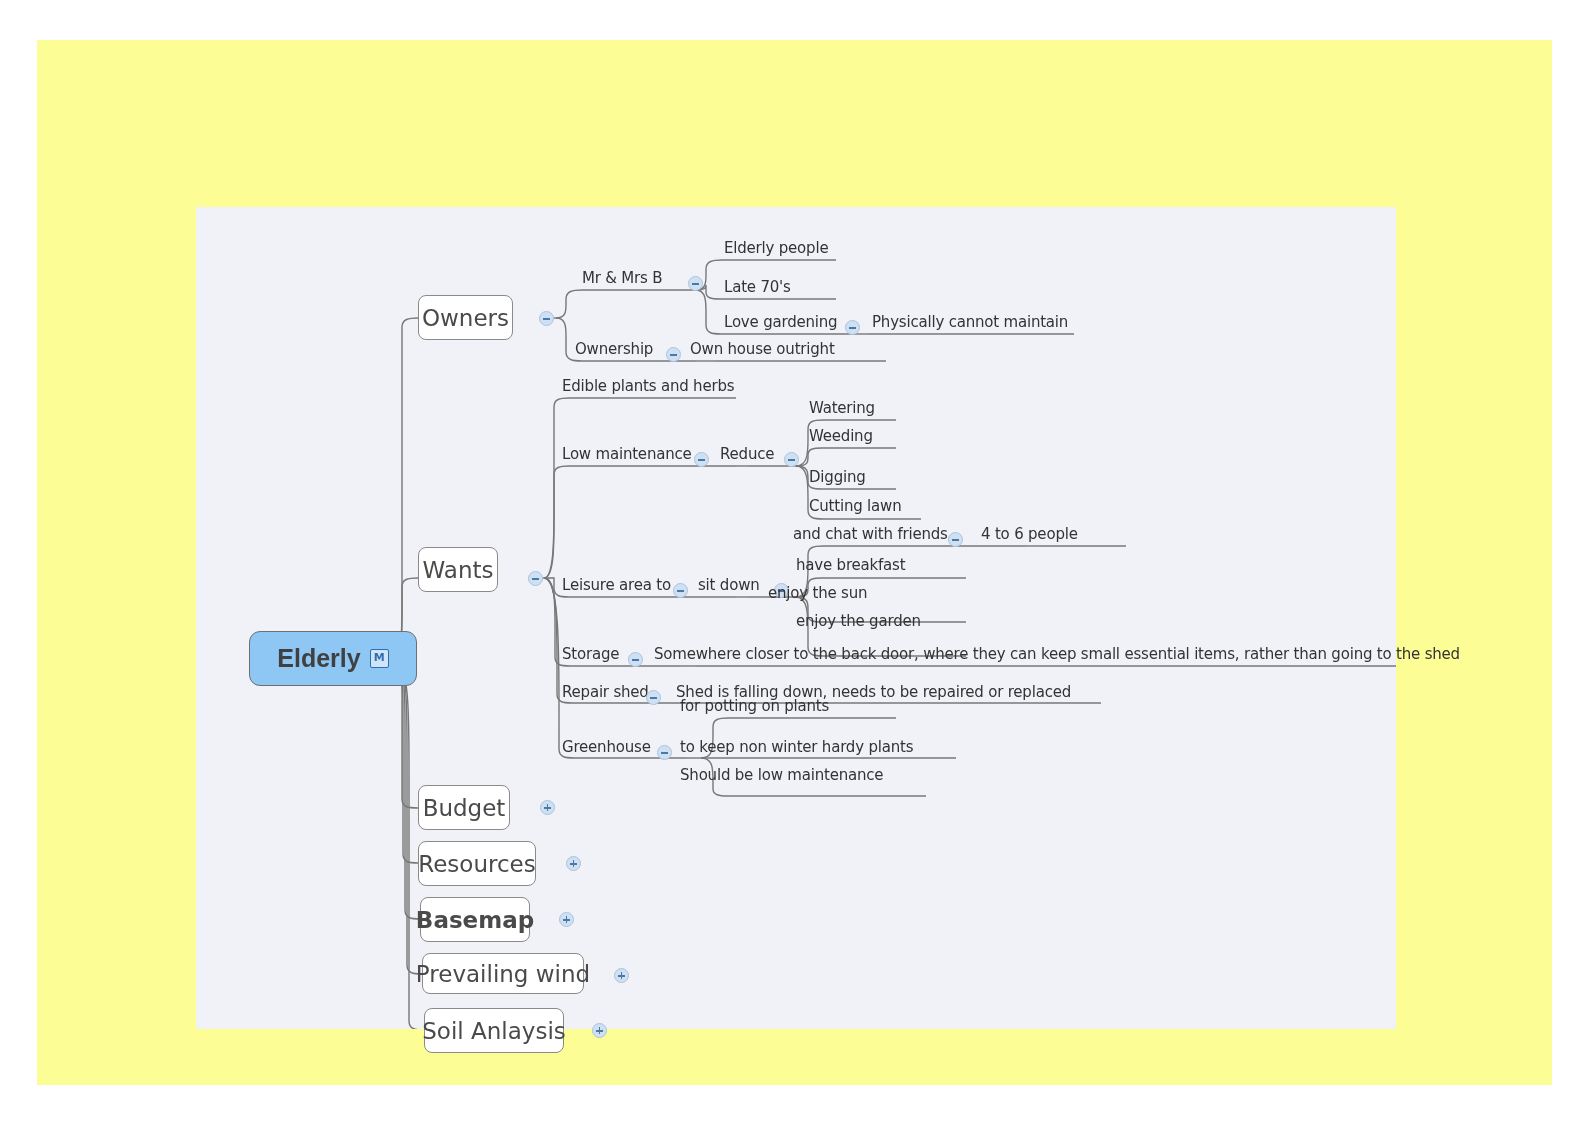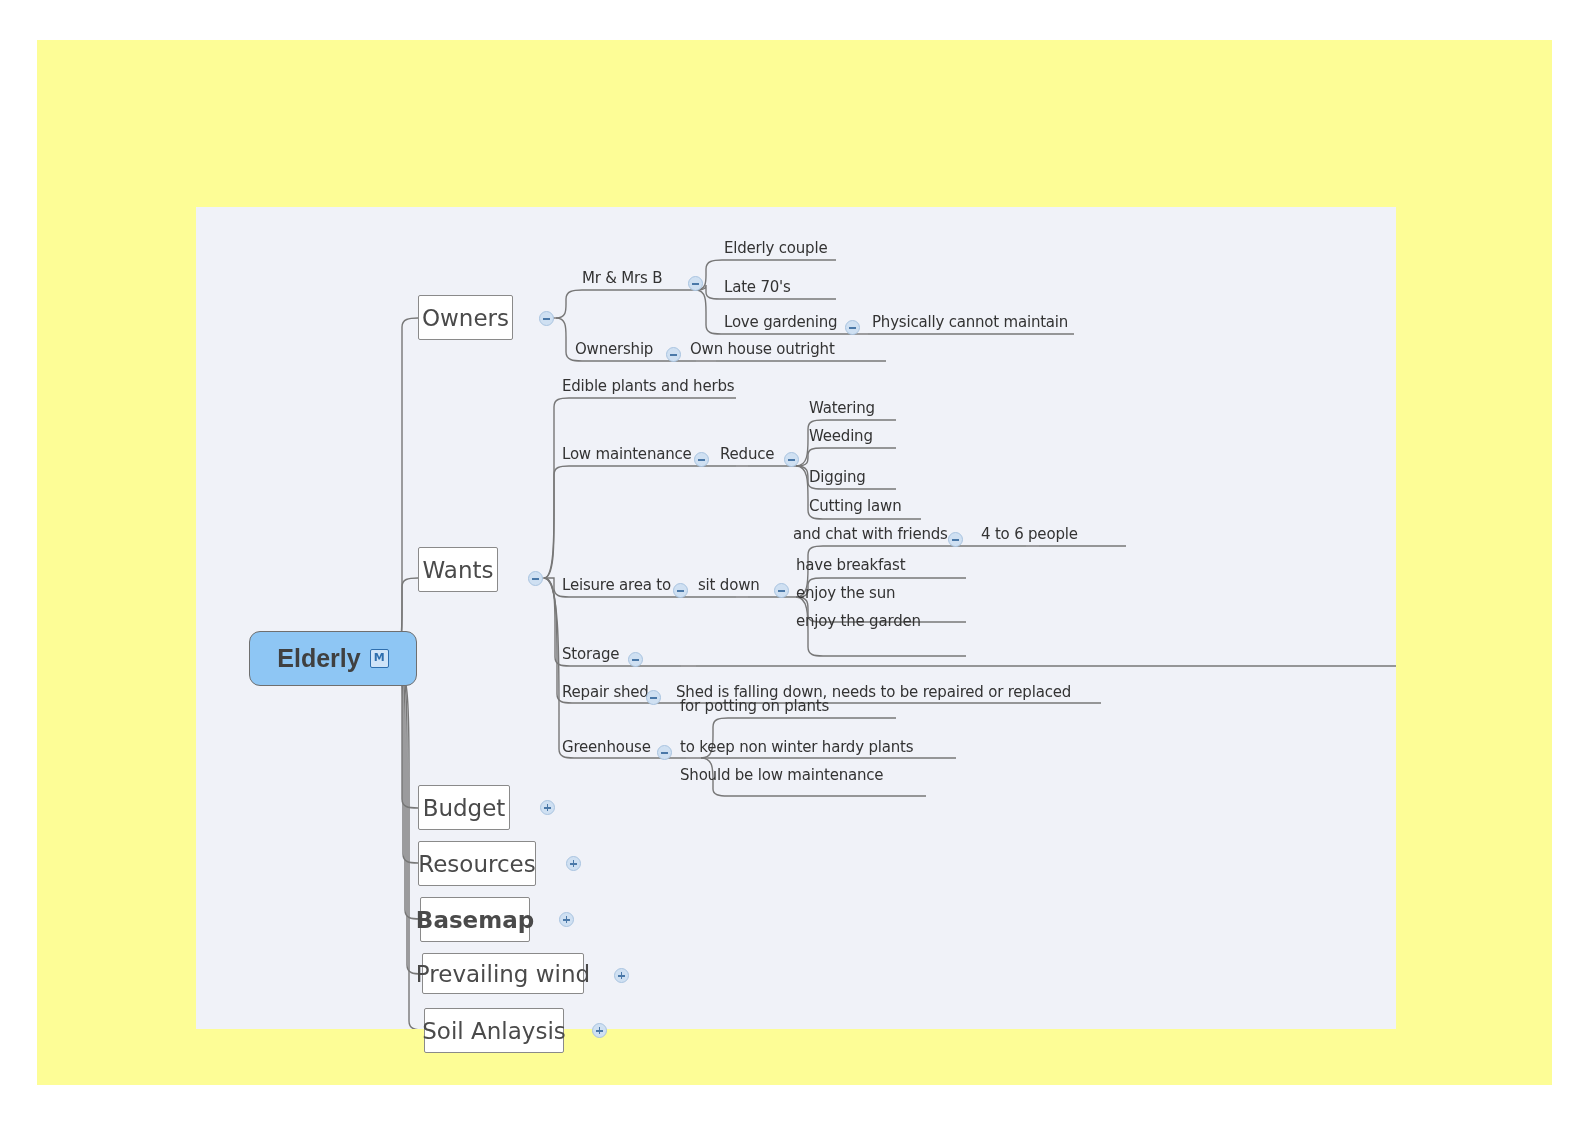--- a/index.html
+++ b/index.html
@@ -39,21 +39,21 @@
     top: 167px;
     width: 1200px;
     height: 822px;
     background: #f0f2f8;
   }
   
   .node-box {
     position: absolute;
     background: #ffffff;
     border: 1px solid #8a8a8a;
-    border-radius: 2px;
+    border-radius: 8px;
     color: #4a4a4a;
     font-family: "DejaVu Sans", sans-serif;
     font-weight: 400;
     white-space: nowrap;
     box-sizing: border-box;
     display: flex;
     align-items: center;
     justify-content: center;
   }
   .root-node {
@@ -237,21 +237,21 @@
       <span>Owners</span>
     </div>
     <div class="toggle" style="left:343px; top:104px;"></div>
 
     <div class="leaf" style="left:386px; top:62px;">
       <span>Mr &amp; Mrs B</span>
     </div>
     <div class="toggle" style="left:492px; top:69px;"></div>
 
     <div class="leaf" style="left:528px; top:32px;">
-      <span>Elderly couple</span>
+      <span>Elderly people</span>
     </div>
     <div class="leaf" style="left:528px; top:71px;">
       <span>Late 70's</span>
     </div>
     <div class="leaf" style="left:528px; top:106px;">
       <span>Love gardening</span>
     </div>
     <div class="toggle" style="left:649px; top:113px;"></div>
     <div class="leaf" style="left:676px; top:106px;">
       <span>Physically cannot maintain</span>
@@ -309,31 +309,34 @@
       <span>and chat with friends</span>
     </div>
     <div class="toggle" style="left:752px; top:325px;"></div>
     <div class="leaf" style="left:785px; top:318px;">
       <span>4 to 6 people</span>
     </div>
 
     <div class="leaf" style="left:600px; top:349px;">
       <span>have breakfast</span>
     </div>
-    <div class="leaf" style="left:600px; top:377px;">
+    <div class="leaf" style="left:572px; top:377px;">
       <span>enjoy the sun</span>
     </div>
     <div class="leaf" style="left:600px; top:405px;">
       <span>enjoy the garden</span>
     </div>
 
     <div class="leaf" style="left:366px; top:438px;">
       <span>Storage</span>
     </div>
     <div class="toggle" style="left:432px; top:445px;"></div>
+    <div class="leaf" style="left:458px; top:438px;">
+      <span>Somewhere closer to the back door, where they can keep small essential items, rather than going to the shed</span>
+    </div>
 
     <div class="leaf" style="left:366px; top:476px;">
       <span>Repair shed</span>
     </div>
     <div class="toggle" style="left:450px; top:483px;"></div>
     <div class="leaf" style="left:480px; top:476px;">
       <span>Shed is falling down, needs to be repaired or replaced</span>
     </div>
 
     <div class="leaf" style="left:366px; top:531px;">

